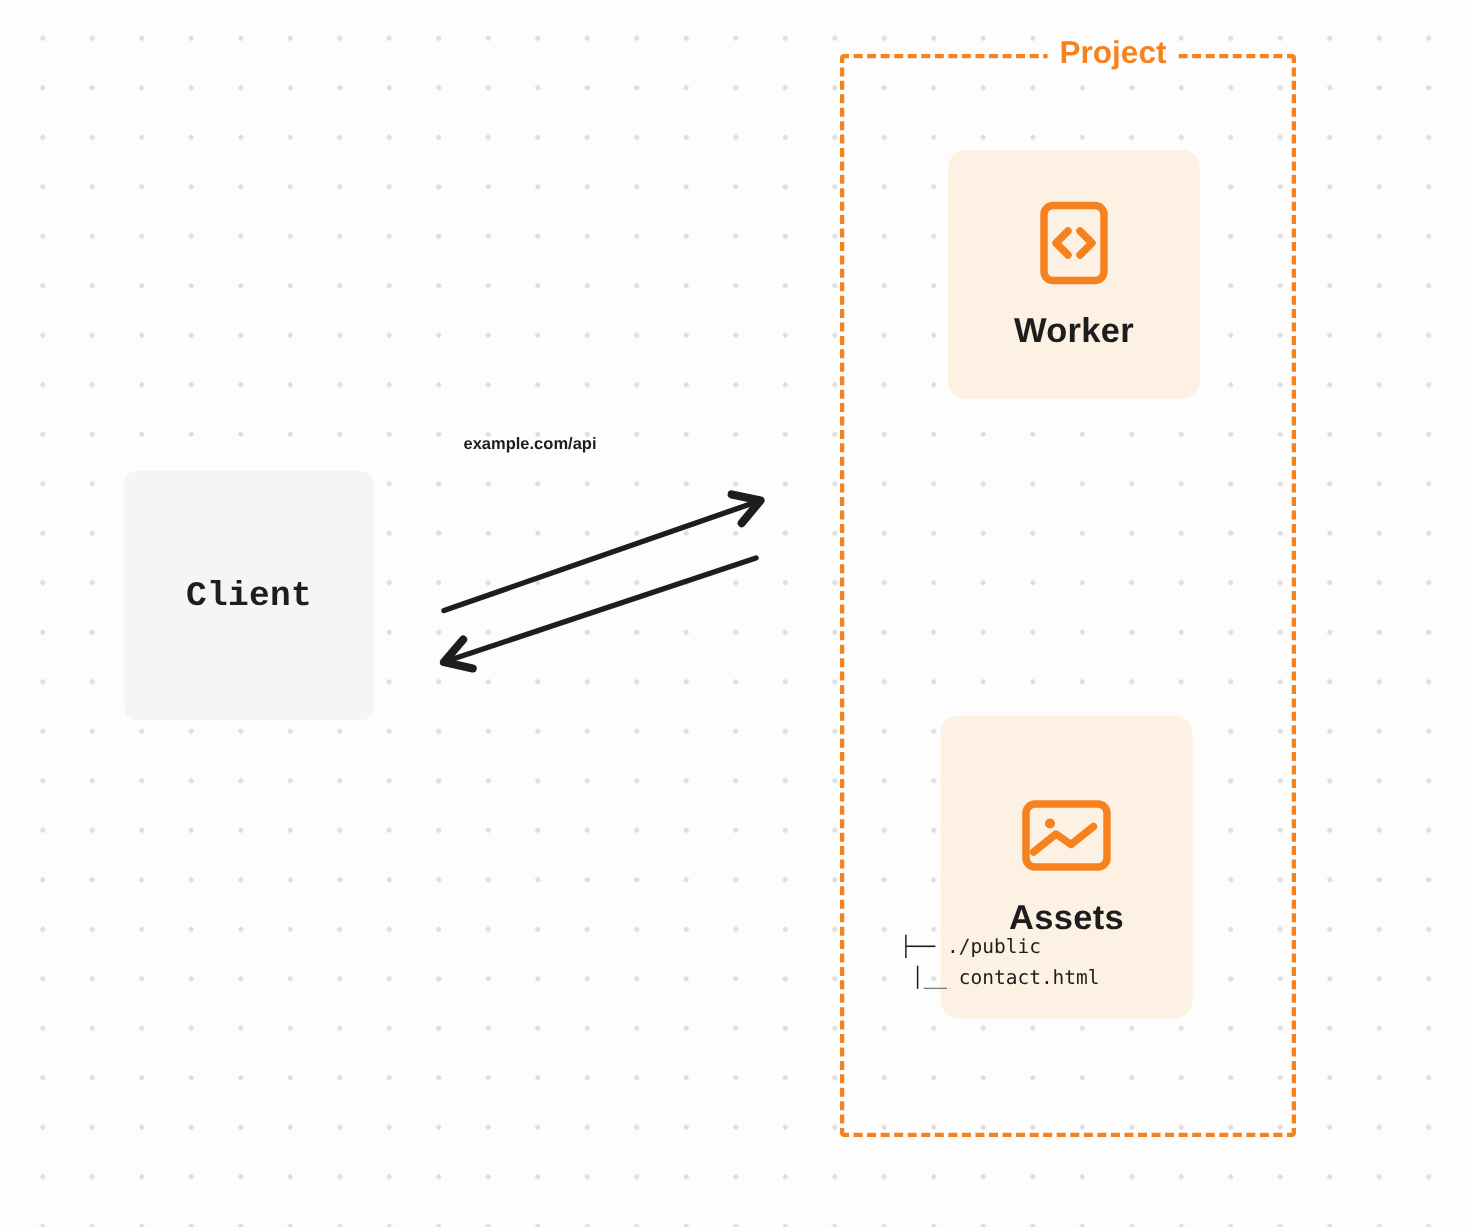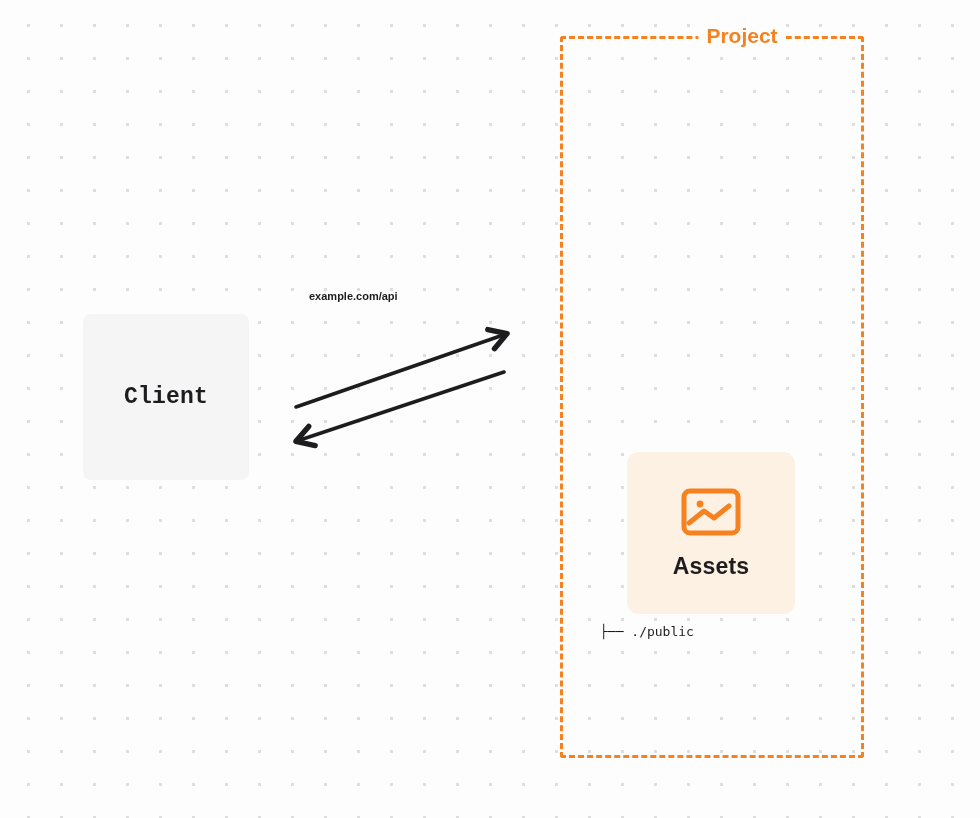--- a/index.html
+++ b/index.html
@@ -72,21 +72,21 @@
     width: 168px;
     border-radius: 12px;
     background: #fdf1e3;
     display: flex;
     flex-direction: column;
     align-items: center;
     justify-content: center;
     gap: 16px;
   }
   .worker-node { left: 632px; top: 100px; height: 166px; }
-  .assets-node { left: 627px; top: 452px; height: 162px; }
+  .assets-node { left: 627px; top: 477px; height: 202px; }
   .file-tree {
     position: absolute;
     left: 600px; top: 621px;
     font-family: "DejaVu Sans Mono", monospace;
     font-size: 13px;
     line-height: 21px;
     color: #1d1d1f;
   }
   .file-tree div { white-space: pre; }
 </style>
@@ -108,27 +108,36 @@
       </marker>
     </defs>
     <line x1="296" y1="407" x2="506" y2="334" stroke="#1d1d1f" stroke-width="3.6" stroke-linecap="round" marker-end="url(#arrowhead)"></line>
     <line x1="504" y1="372" x2="297" y2="441" stroke="#1d1d1f" stroke-width="3.6" stroke-linecap="round" marker-end="url(#arrowhead)"></line>
   </svg>
 
   <div class="project-boundary">
     <span class="project-label">Project</span>
   </div>
 
+  <div class="card worker-node">
+    <svg width="54" height="58" viewBox="0 0 54 58">
+      <rect x="7" y="4" width="40" height="50" rx="6" fill="none" stroke="#f6821f" stroke-width="5"></rect>
+      <path d="M23 21 L15 29 L23 37" fill="none" stroke="#f6821f" stroke-width="5" stroke-linecap="round" stroke-linejoin="round"></path>
+      <path d="M31 21 L39 29 L31 37" fill="none" stroke="#f6821f" stroke-width="5" stroke-linecap="round" stroke-linejoin="round"></path>
+    </svg>
+    <span class="node-label">Worker</span>
+  </div>
 
   <div class="card assets-node">
     <svg width="62" height="50" viewBox="0 0 62 50">
       <rect x="4" y="4" width="54" height="42" rx="6" fill="none" stroke="#f6821f" stroke-width="5"></rect>
       <circle cx="20" cy="17" r="3.4" fill="#f6821f"></circle>
       <path d="M9 36 L24 24 L34 31 L49 19" fill="none" stroke="#f6821f" stroke-width="5" stroke-linecap="round" stroke-linejoin="round"></path>
     </svg>
     <span class="node-label">Assets</span>
   </div>
 
   <div class="file-tree">
     <div>├── ./public</div>
+    <div> │__ contact.html</div>
   </div>
 
 </div>
 
 </body></html>

